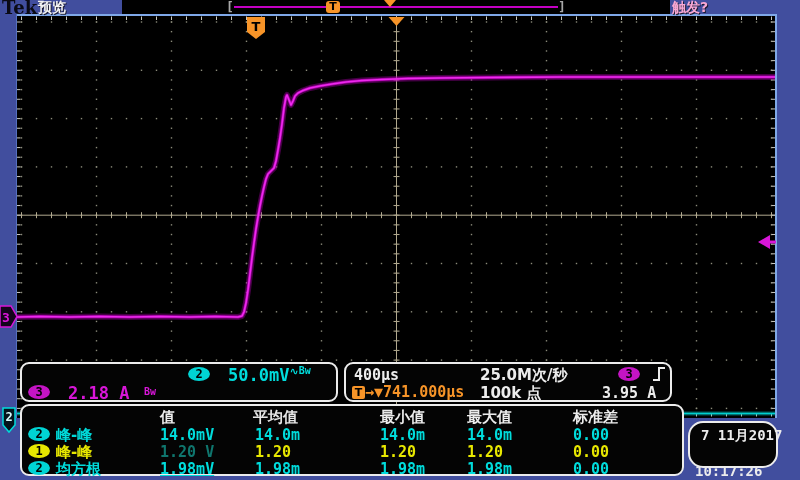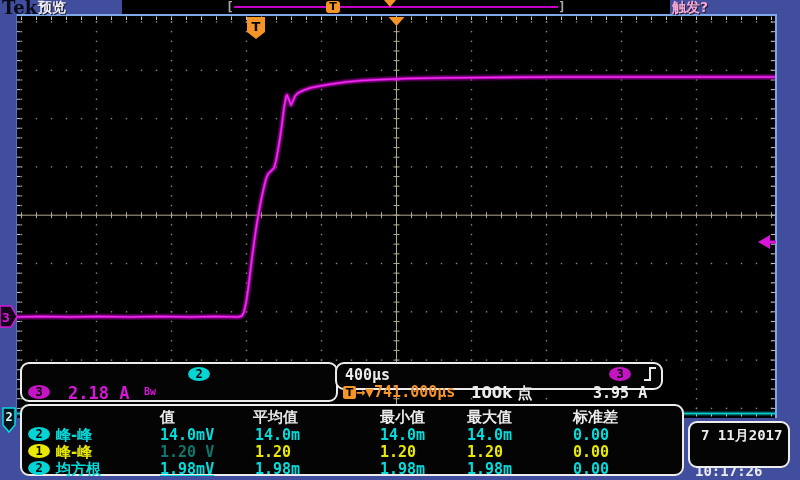--- a/index.html
+++ b/index.html
@@ -25,22 +25,22 @@
   .cyan{color:#00dcdc}.magenta{color:#d816d8}.white{color:#ececec}.orange{color:#f79428}
   .bw{font:bold 10px "DejaVu Sans Mono",monospace;vertical-align:top;}
   .coupl{font:bold 11px "DejaVu Sans",sans-serif;vertical-align:top;}
   .tsq{display:inline-block;width:13px;height:13px;background:#f79428;color:#000;border-radius:2px;
        font:bold 11px "DejaVu Sans",sans-serif;text-align:center;line-height:13px;vertical-align:1px;}
   
   .mrow{position:absolute;left:0;width:100%;height:17px;}
   .mcell{position:absolute;top:0;font:bold 15px "DejaVu Sans Mono",monospace;white-space:pre;}
   .mname{font-family:"DejaVu Sans","Liberation Sans",sans-serif;}
   
-  .dt-box{left:688px;top:421px;width:102px;height:47px;background:#040404;border:2px solid #ececec;
-          border-radius:9px;box-sizing:border-box;color:#ececec;font:bold 14px "DejaVu Sans Mono",monospace;}
+  .dt-box{left:688px;top:421px;width:90px;height:47px;background:#040404;border:2px solid #ececec;
+          border-radius:15px;box-sizing:border-box;color:#ececec;font:bold 14px "DejaVu Sans Mono",monospace;}
   .dt-line{position:absolute;left:5px;white-space:pre;}
 </style>
 </head>
 <body>
 
 <div class="screen">
 
   <svg id="plot-svg" class="abs" style="left:0;top:0" width="800" height="480">
     <defs>
         <clipPath id="plotclip">
@@ -1277,27 +1277,29 @@
     <span class="abs bracket" style="left:104px">[</span>
     <span class="abs strip-line" style="left:112px;width:324px"></span>
     <span class="abs bracket" style="left:436px">]</span>
     <span class="abs t-badge" style="left:204px;top:1px;width:14px;height:12px;line-height:12px">T</span>
     <span class="abs tri-down" style="left:262px;top:0px;border-top-width:7px"></span>
   </div>
   <div class="abs trig-status">触发?</div>
 
   <div class="box" style="left:20px;top:362px;width:318px;height:40px">
     <span class="badge" style="left:166px;top:3px;background:#00d4d4">2</span>
+    <span class="ro cyan" style="left:206px;top:1px;font-size:17px"><span>50.0mV</span><span class="coupl">∿</span><span class="bw">Bw</span></span>
     <span class="badge" style="left:6px;top:21px;background:#c414c4">3</span>
     <span class="ro magenta" style="left:46px;top:19px;font-size:17px">2.18 A</span>
     <span class="ro magenta bw" style="left:122px;top:22px">Bw</span>
   </div>
 
-  <div class="box" style="left:335px;top:362px;width:328px;height:28px">
+  <div class="box" style="left:344px;top:362px;width:328px;height:40px">
     <span class="ro white" style="left:8px;top:2px">400μs</span>
+    <span class="ro white cjk" style="left:134px;top:2px">25.0M次/秒</span>
     <span class="badge" style="left:272px;top:3px;background:#c414c4">3</span>
     <svg class="abs" style="left:306px;top:2px" width="14" height="16">
       <path d="M1,14 H7 V2 H13" fill="none" stroke="#ececec" stroke-width="2"></path>
     </svg>
     <span class="ro orange" style="left:6px;top:19px"><span class="tsq">T</span><span>→▼</span><span>741.000μs</span></span>
     <span class="ro white cjk" style="left:134px;top:20px">100k 点</span>
     <span class="ro white" style="left:256px;top:20px">3.95 A</span>
   </div>
 
   <div class="box" style="left:20px;top:404px;width:664px;height:72px">

